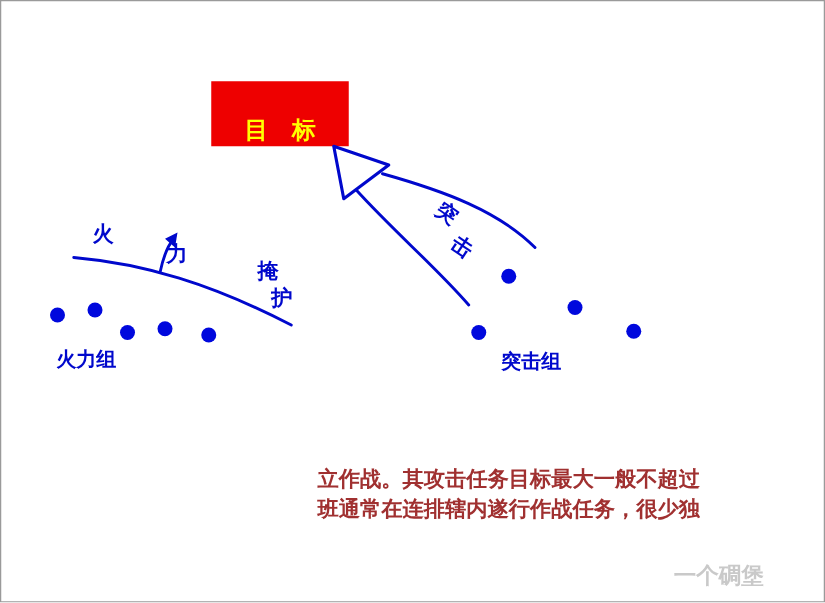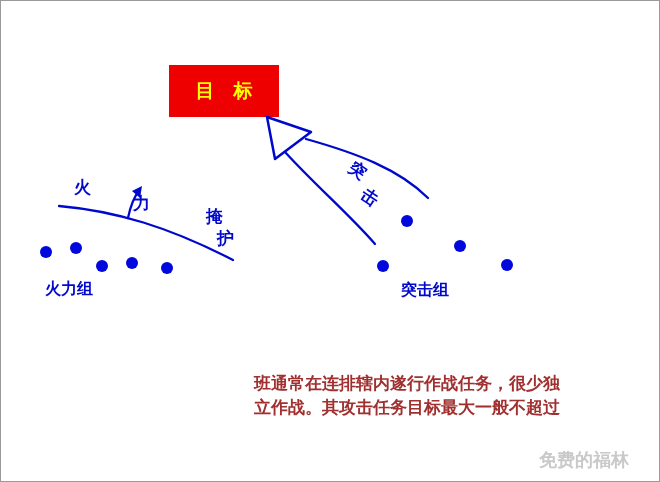--- a/index.html
+++ b/index.html
@@ -8,21 +8,21 @@
     width:660px;height:482px;
     background:#ffffff;
     border:1px solid #9a9a9a;
     box-sizing:border-box;
     overflow:hidden;
     font-family:"Liberation Sans","DejaVu Sans",sans-serif;
   }
   #target-box{
     position:absolute;left:168px;top:64px;width:110px;height:52px;
     background:#ee0000;
-    display:flex;align-items:center;justify-content:center;
+    display:flex;align-items:flex-end;justify-content:center;
     color:#ffff00;font-weight:bold;font-size:19px;
   }
   svg.overlay{position:absolute;left:0;top:0;}
   .dot{
     position:absolute;width:12px;height:12px;border-radius:50%;
     background:#0008dd;
   }
   .blab{
     position:absolute;color:#0008cc;font-weight:bold;font-size:17px;
     line-height:1;white-space:nowrap;
@@ -80,19 +80,19 @@
   <span class="blab" style="left:132px;top:194px">力</span>
   <span class="blab" style="left:205px;top:207px">掩</span>
   <span class="blab" style="left:216px;top:229px">护</span>
   <span class="blab tilt1" style="left:348px;top:161px">突</span>
   <span class="blab tilt1" style="left:360px;top:188px">击</span>
 
   <span class="blab team" style="left:44px;top:280px">火力组</span>
   <span class="blab team" style="left:400px;top:281px">突击组</span>
 
   <div id="paragraph">
+    <div>立作战。其攻击任务目标最大一般不超过</div>
     <div>班通常在连排辖内遂行作战任务，很少独</div>
-    <div>立作战。其攻击任务目标最大一般不超过</div>
   </div>
 
-  <div id="watermark">免费的福林</div>
+  <div id="watermark">一个碉堡</div>
 
 </div>
 
 </body></html>

